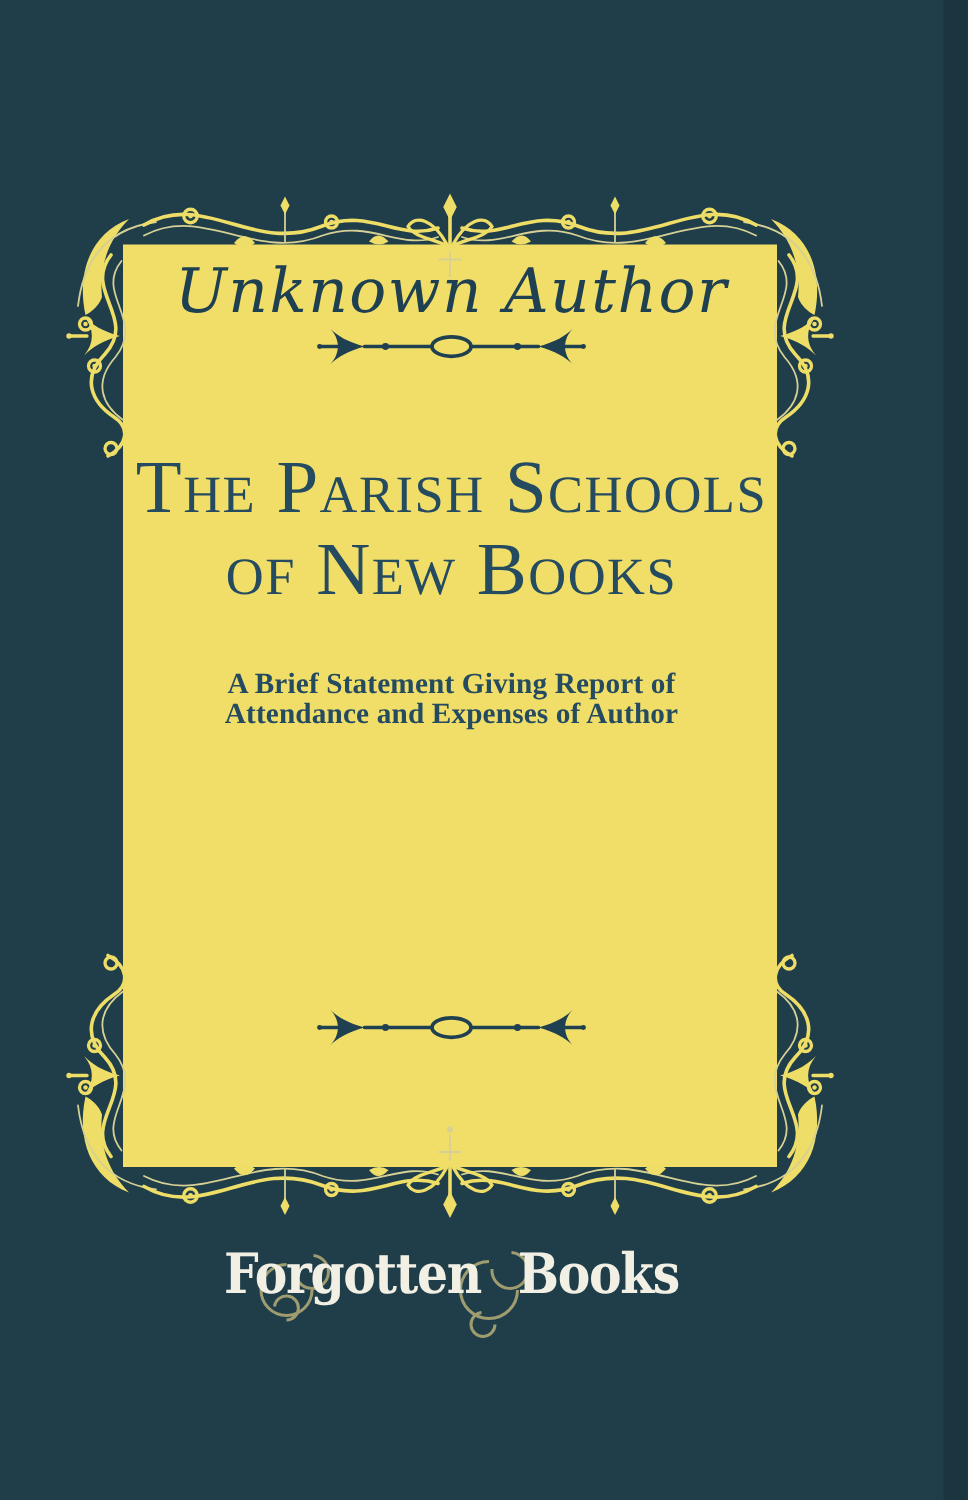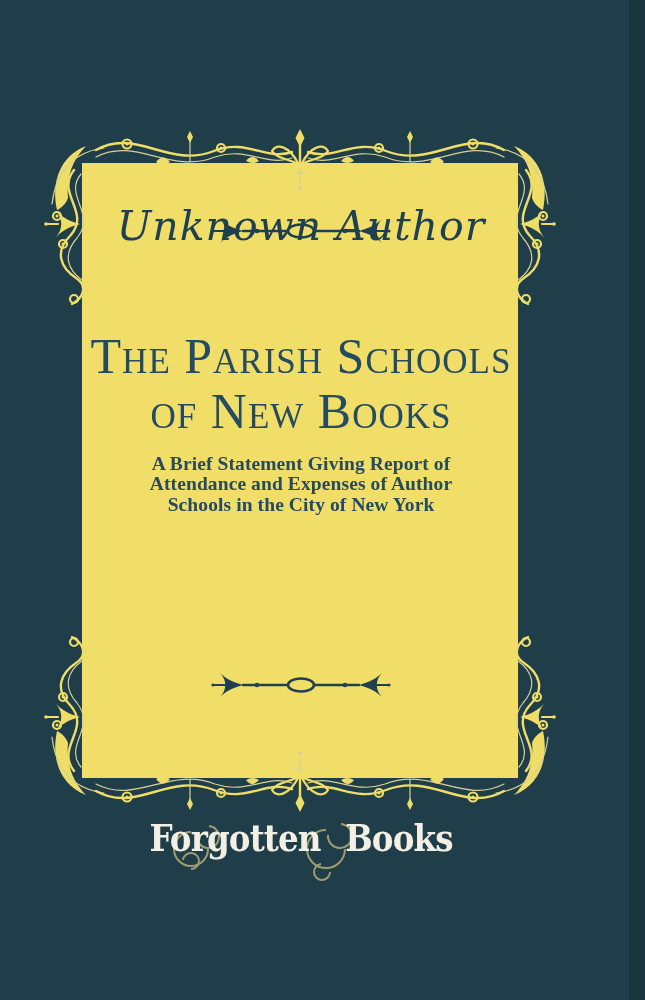--- a/index.html
+++ b/index.html
@@ -22,47 +22,47 @@
   .cover{position:absolute;inset:0;}
   .panel{
     position:absolute;left:82px;top:163px;width:436px;height:615px;
     background:var(--panel);
   }
   .border-svg{position:absolute;left:0;top:0;width:645px;height:1000px;}
   .edge-shade{
     position:absolute;right:0;top:0;width:16px;height:1000px;
     background:rgba(0,0,0,.14);
   }
-  .textblock{position:absolute;left:83px;width:436px;text-align:center;margin-top:32px;}
+  .textblock{position:absolute;left:83px;width:436px;text-align:center;}
   .author{
     top:170px;
     font-family:"DejaVu Serif", serif;
     font-style:italic;
     font-size:41px;line-height:48px;
     color:var(--ink);
     letter-spacing:1px;
   }
   .title{
     top:297px;
     font-family:"Liberation Serif", serif;
     font-variant:small-caps;
     font-size:50px;line-height:55px;
     color:var(--title-ink);
     letter-spacing:1px;
   }
   .subtitle{
-    top:422px;
+    top:447px;
     font-family:"Liberation Serif", serif;
     font-weight:bold;
     font-size:19.5px;line-height:20.4px;
     color:var(--title-ink);
     letter-spacing:.1px;
   }
   .logo{
-    top:784px;left:83px;width:436px;height:70px;
+    top:827px;left:83px;width:436px;height:70px;
   }
   .logo-text{
     position:absolute;left:0;top:0;width:100%;
     font-family:"DejaVu Serif", serif;
     font-weight:bold;
     font-size:37px;line-height:44px;
     color:var(--logo-text);
     text-align:center;
     word-spacing:16px;
     letter-spacing:-1px;
@@ -152,21 +152,20 @@
   <div class="textblock author">Unknown Author</div>
 
   <div class="textblock title">
     <div>The Parish Schools</div>
     <div>of New Books</div>
   </div>
 
   <div class="textblock subtitle">
     <div>A Brief Statement Giving Report of</div>
     <div>Attendance and Expenses of Author</div>
-    <div>Schools in the City of New York</div>
   </div>
 
   <div class="textblock logo">
     <svg class="logo-orn" viewBox="0 0 436 90" aria-hidden="true">
       <path d="M108,30 a17,17 0 1 0 17,17" fill="none" stroke="#9f9d6f" stroke-width="2"></path>
       <path d="M100,58 a8,8 0 1 1 8,9" fill="none" stroke="#9f9d6f" stroke-width="2"></path>
       <path d="M126,24 a11,11 0 1 1 -12,10" fill="none" stroke="#9f9d6f" stroke-width="2"></path>
       <path d="M243,28 a19,19 0 1 0 19,19" fill="none" stroke="#9f9d6f" stroke-width="2"></path>
       <path d="M258,22 a12,12 0 1 1 -13,11" fill="none" stroke="#9f9d6f" stroke-width="2"></path>
       <path d="M238,62 a8,8 0 1 0 9,8" fill="none" stroke="#9f9d6f" stroke-width="2"></path>

